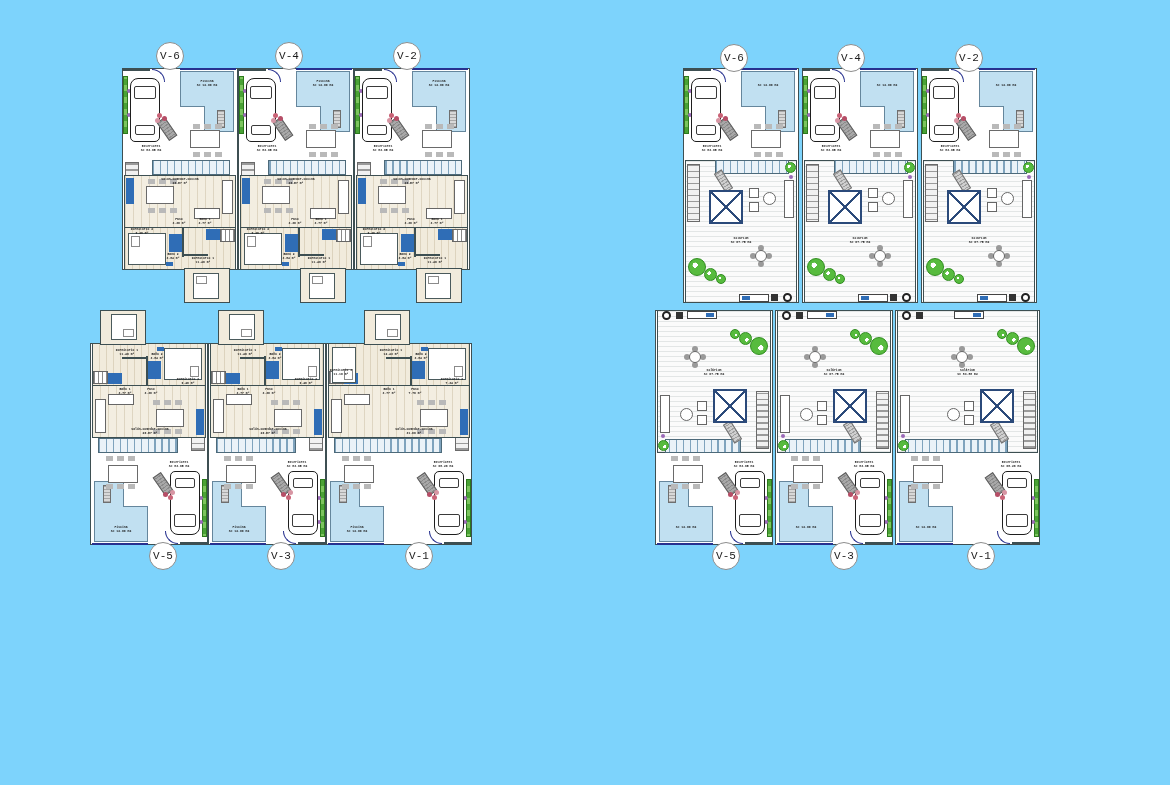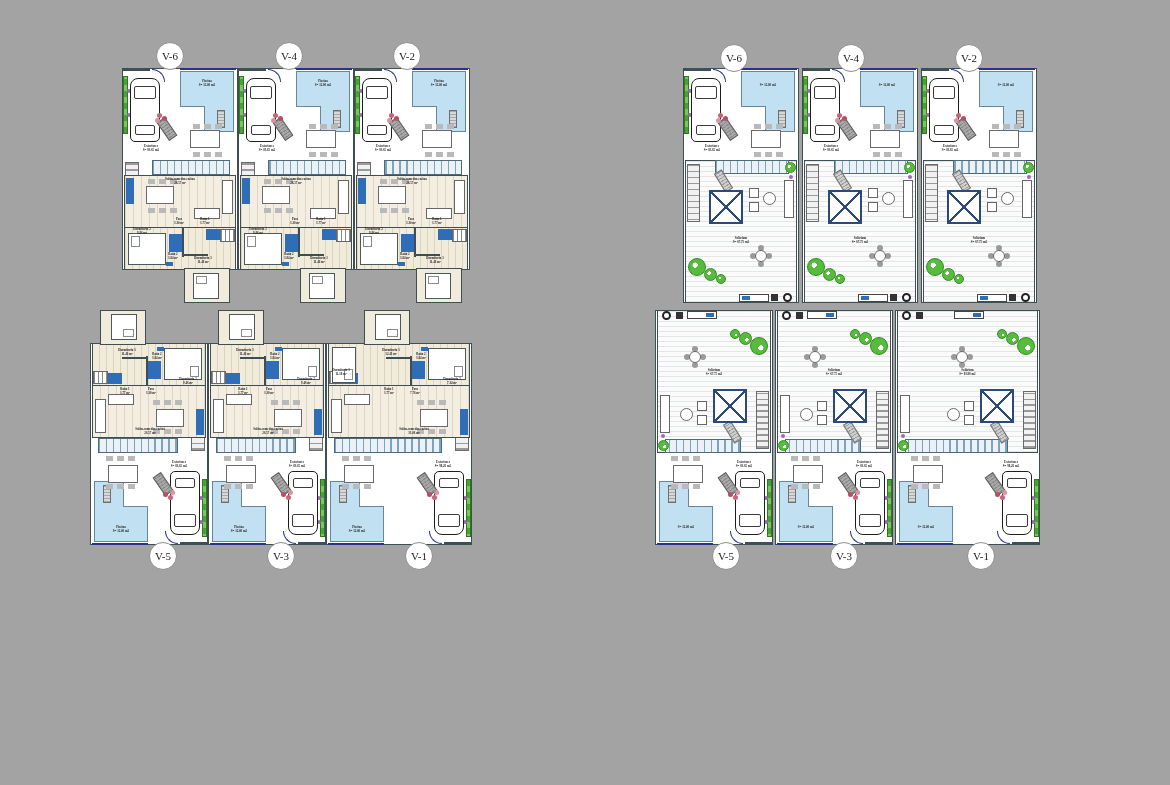--- a/index.html
+++ b/index.html
@@ -1,17 +1,17 @@
 <!DOCTYPE html>
 <html><head>
 <meta charset="utf-8">
 <style>
   html,body{margin:0;padding:0;background:#fff;}
-  .page{position:relative;width:1170px;height:785px;background:#a3a3a3;overflow:hidden;
-        font-family:Liberation Serif, serif;}
+  .page{position:relative;width:1170px;height:785px;background:#7dd3fc;overflow:hidden;
+        font-family:Liberation Mono, monospace;}
   .panel{position:absolute;inset:0;}
 
   
   .marker{position:absolute;width:26px;height:26px;margin-left:-13px;margin-top:-13px;
           border:1.3px solid #8d8d8d;border-radius:50%;background:#fff;
           display:flex;align-items:center;justify-content:center;
           font-size:11px;color:#1c1c1c;letter-spacing:0;}
 
   
   .unit{position:absolute;height:237px;}

